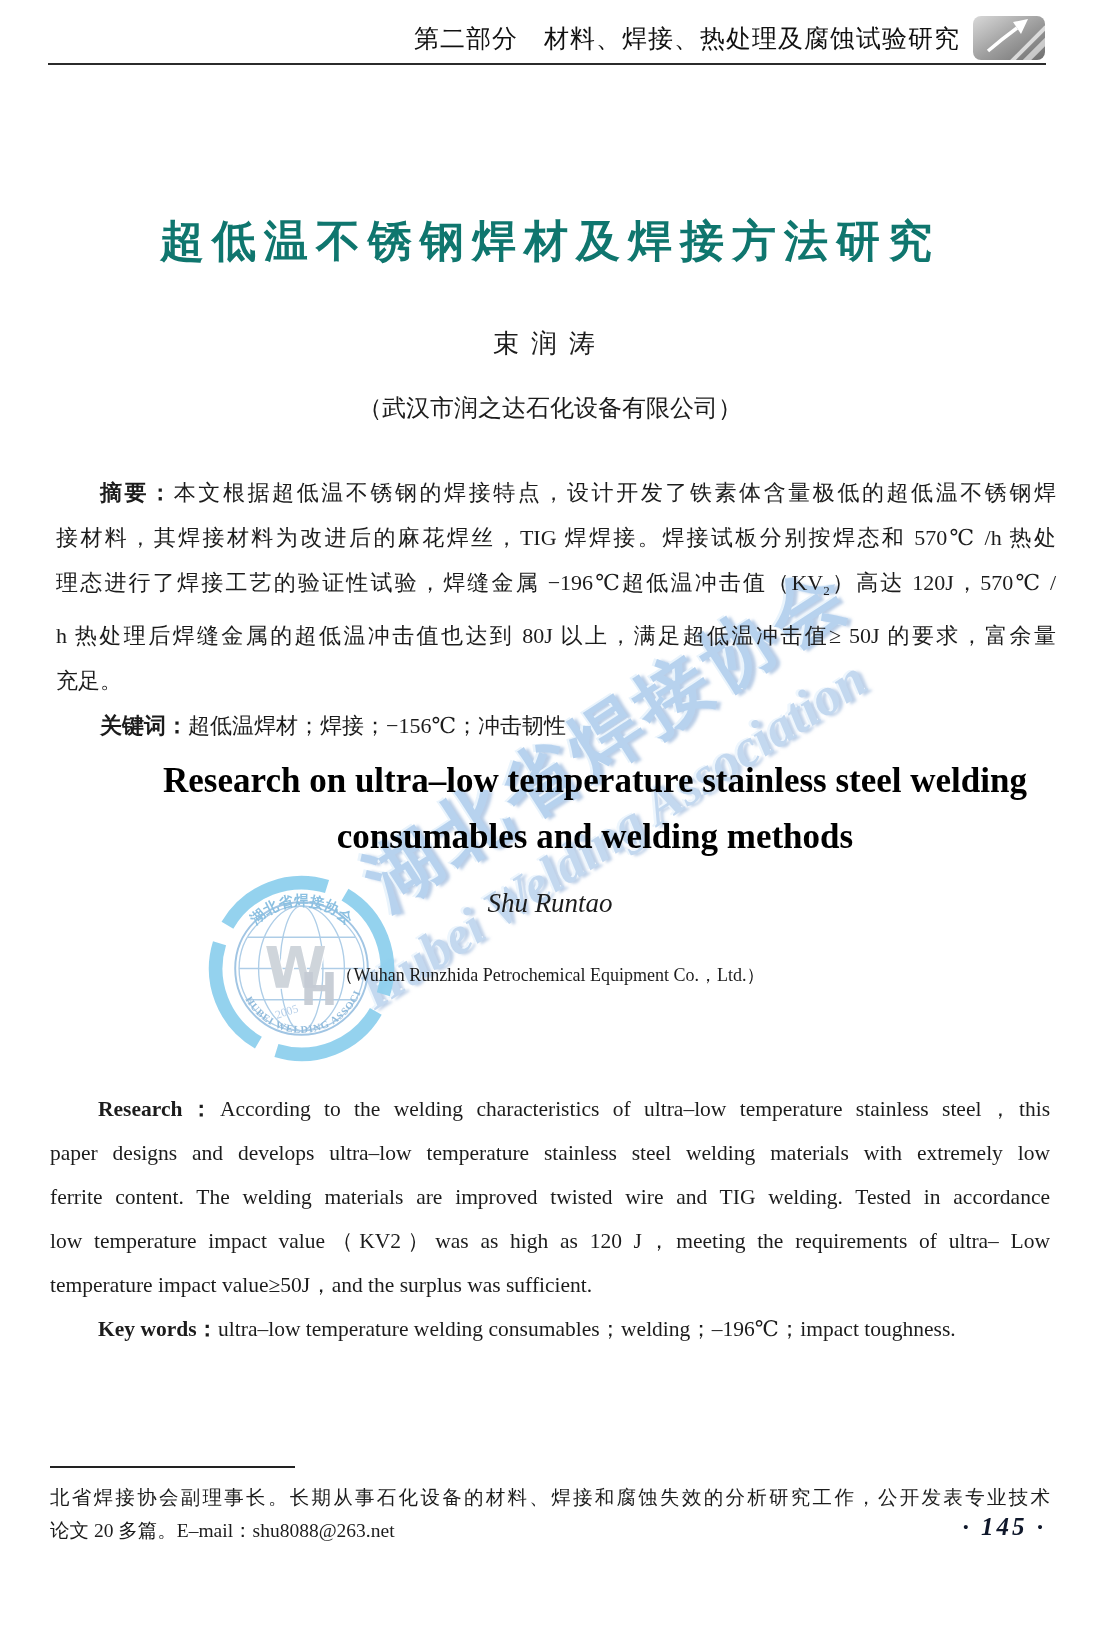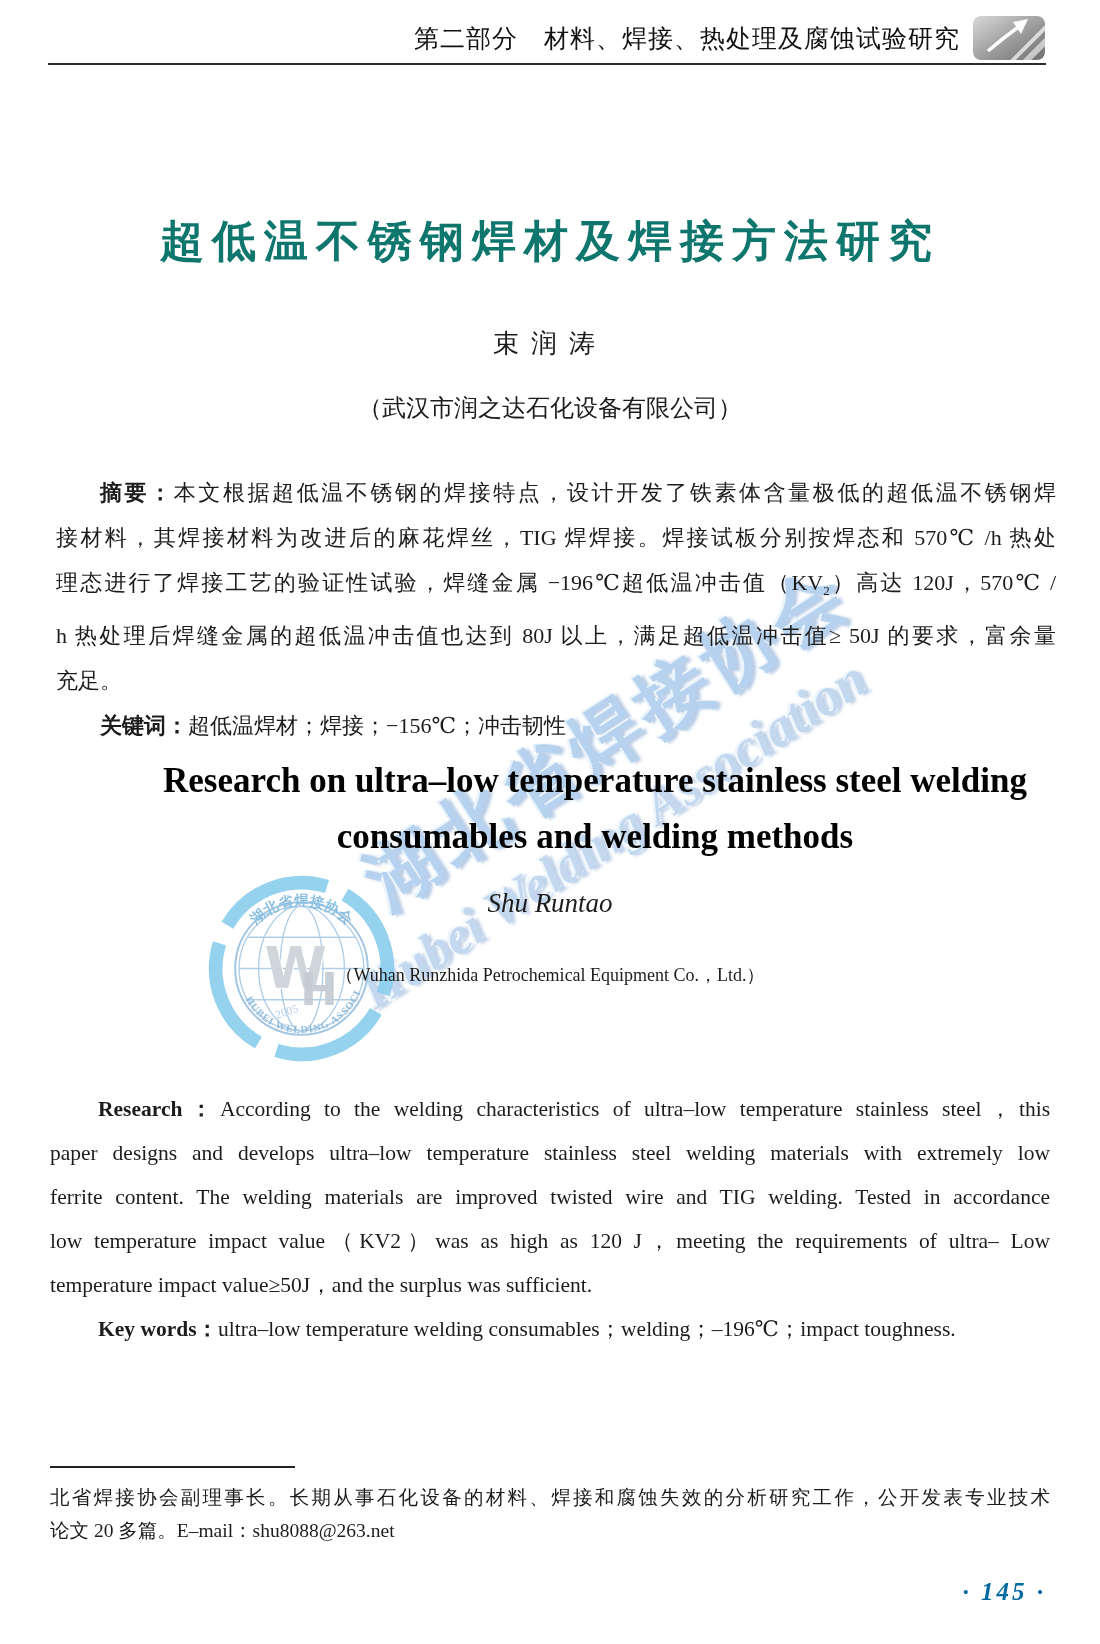--- a/index.html
+++ b/index.html
@@ -39,22 +39,22 @@
   .title-en{position:absolute;top:753px;left:0;width:100%;text-align:center;
     font-size:35px;font-weight:bold;line-height:56px;color:#000;padding-left:45px;}
   .author-en{position:absolute;top:888px;left:0;width:100%;text-align:center;
     font-size:27px;font-style:italic;}
   .affil-en{position:absolute;top:963px;left:0;width:100%;text-align:center;font-size:18px;}
 
   
   .footnote-rule{position:absolute;top:1466px;left:50px;width:245px;height:2px;background:#222;}
   .footnote{position:absolute;top:1481px;left:50px;width:1000px;font-size:19.5px;line-height:33px;}
 
-  .page-num{position:absolute;top:1578px;right:54px;font-size:25px;font-weight:bold;
-    font-style:italic;letter-spacing:3px;color:#0369a1;text-align:right;}
+  .page-num{position:absolute;top:1513px;right:54px;font-size:25px;font-weight:bold;
+    font-style:italic;letter-spacing:3px;color:#0f172a;text-align:right;}
 
   
   .wm-cn{position:absolute;left:330px;top:693px;width:540px;text-align:center;
     font-size:74px;font-weight:bold;letter-spacing:6px;color:#b7d2ee;white-space:nowrap;
     transform:rotate(-33deg);
     text-shadow:-2px -2px 0 #eaf4fc, 3px 3px 3px rgba(128,164,210,.55);}
   .wm-en{position:absolute;left:318px;top:806px;width:584px;text-align:center;
     font-size:53px;font-weight:bold;font-style:italic;color:#c3d8ef;white-space:nowrap;
     transform:rotate(-33deg);
     text-shadow:-2px -2px 0 #eef6fd, 3px 3px 3px rgba(128,164,210,.5);}

